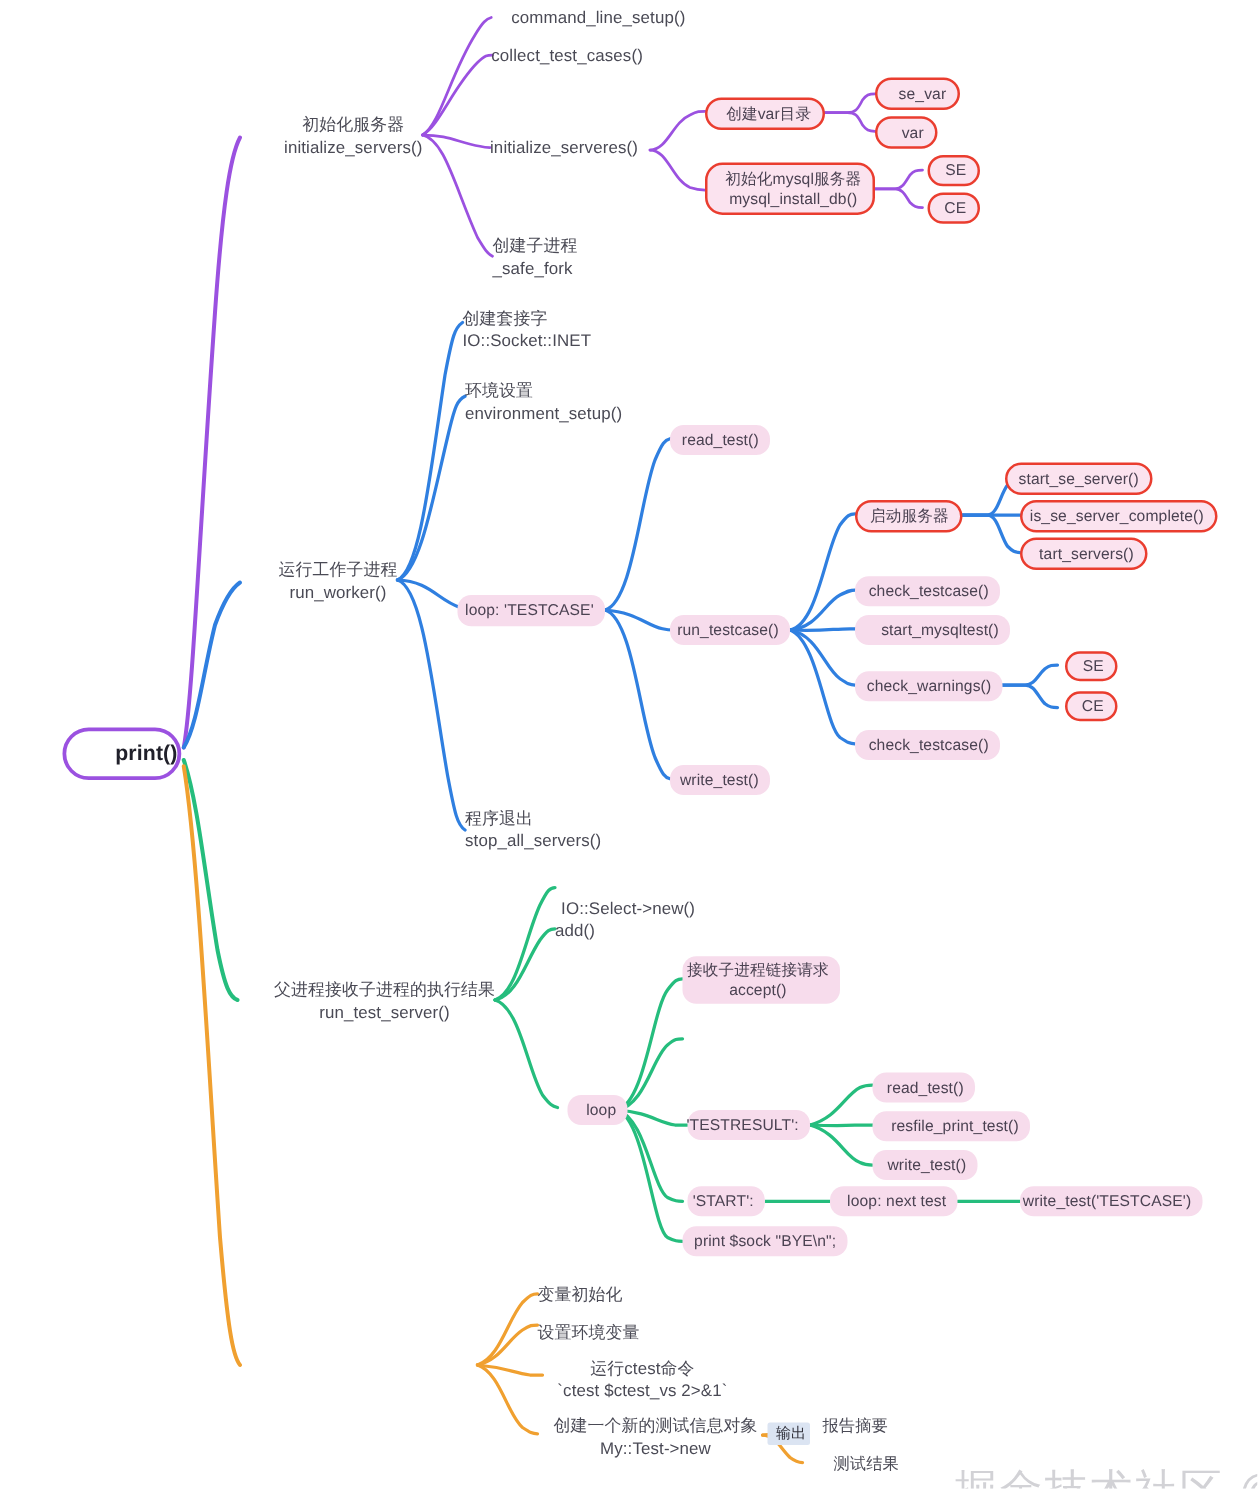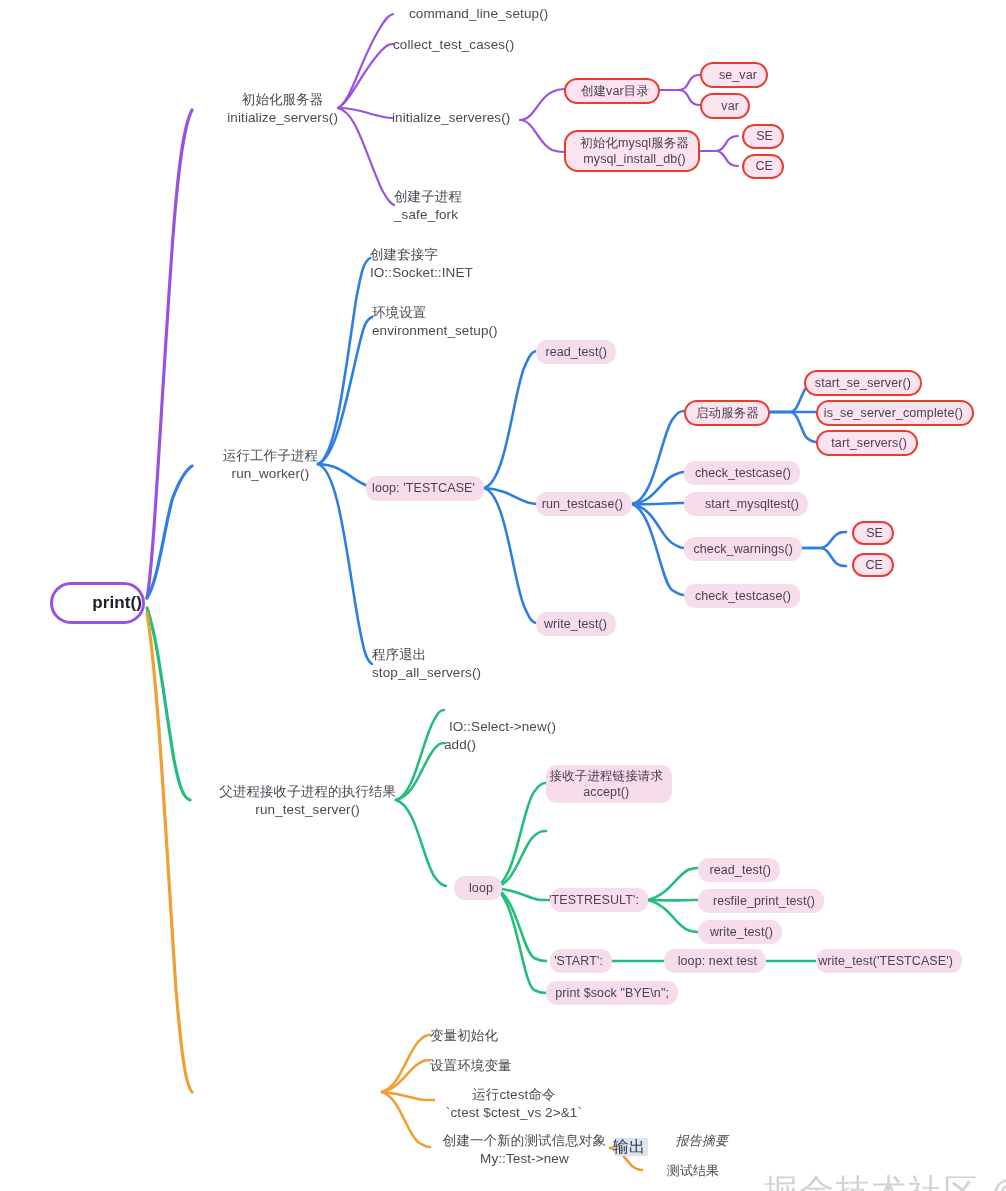--- a/index.html
+++ b/index.html
@@ -64,21 +64,21 @@
     background: #ffffff;
     border: 3px solid #9b51e0;
     border-radius: 24px;
     color: #20202a;
     font-size: 17px;
     font-weight: bold;
   }
   .n-hl {
     background: #dbe4f2;
     color: #33333d;
-    font-size: 16px;
+    font-size: 12px;
     padding: 1px 3px;
     border-radius: 2px;
   }
   .wm {
     position: absolute;
     color: #c9c9cd;
     white-space: pre;
     pointer-events: none;
   }
   .wm-main {
@@ -370,21 +370,21 @@
 
   <div class="node n-plain" style="left:430px; top:1132px; width:176px; height:36px;">
     <span>创建一个新的测试信息对象
 My::Test-&gt;new</span>
   </div>
 
   <div class="node n-hl" style="left:614px; top:1138px; width:34px; height:18px;">
     <span>输出</span>
   </div>
 
-  <div class="node n-plain" style="left:658px; top:1131px; width:70px; height:20px; justify-content:flex-end; font-size:13px;font-style:italic;">
+  <div class="node n-plain" style="left:658px; top:1131px; width:70px; height:20px; justify-content:flex-start; font-size:13px;">
     <span>报告摘要</span>
   </div>
 
   <div class="node n-plain" style="left:658px; top:1161px; width:70px; height:20px; justify-content:center; font-size:13px;">
     <span>测试结果</span>
   </div>
 
   <div class="wm wm-main" style="left:718px; top:1130px; transform: translate(0,0);">
     <span>掘金技术社区 @ 杨思雨</span>
   </div>

